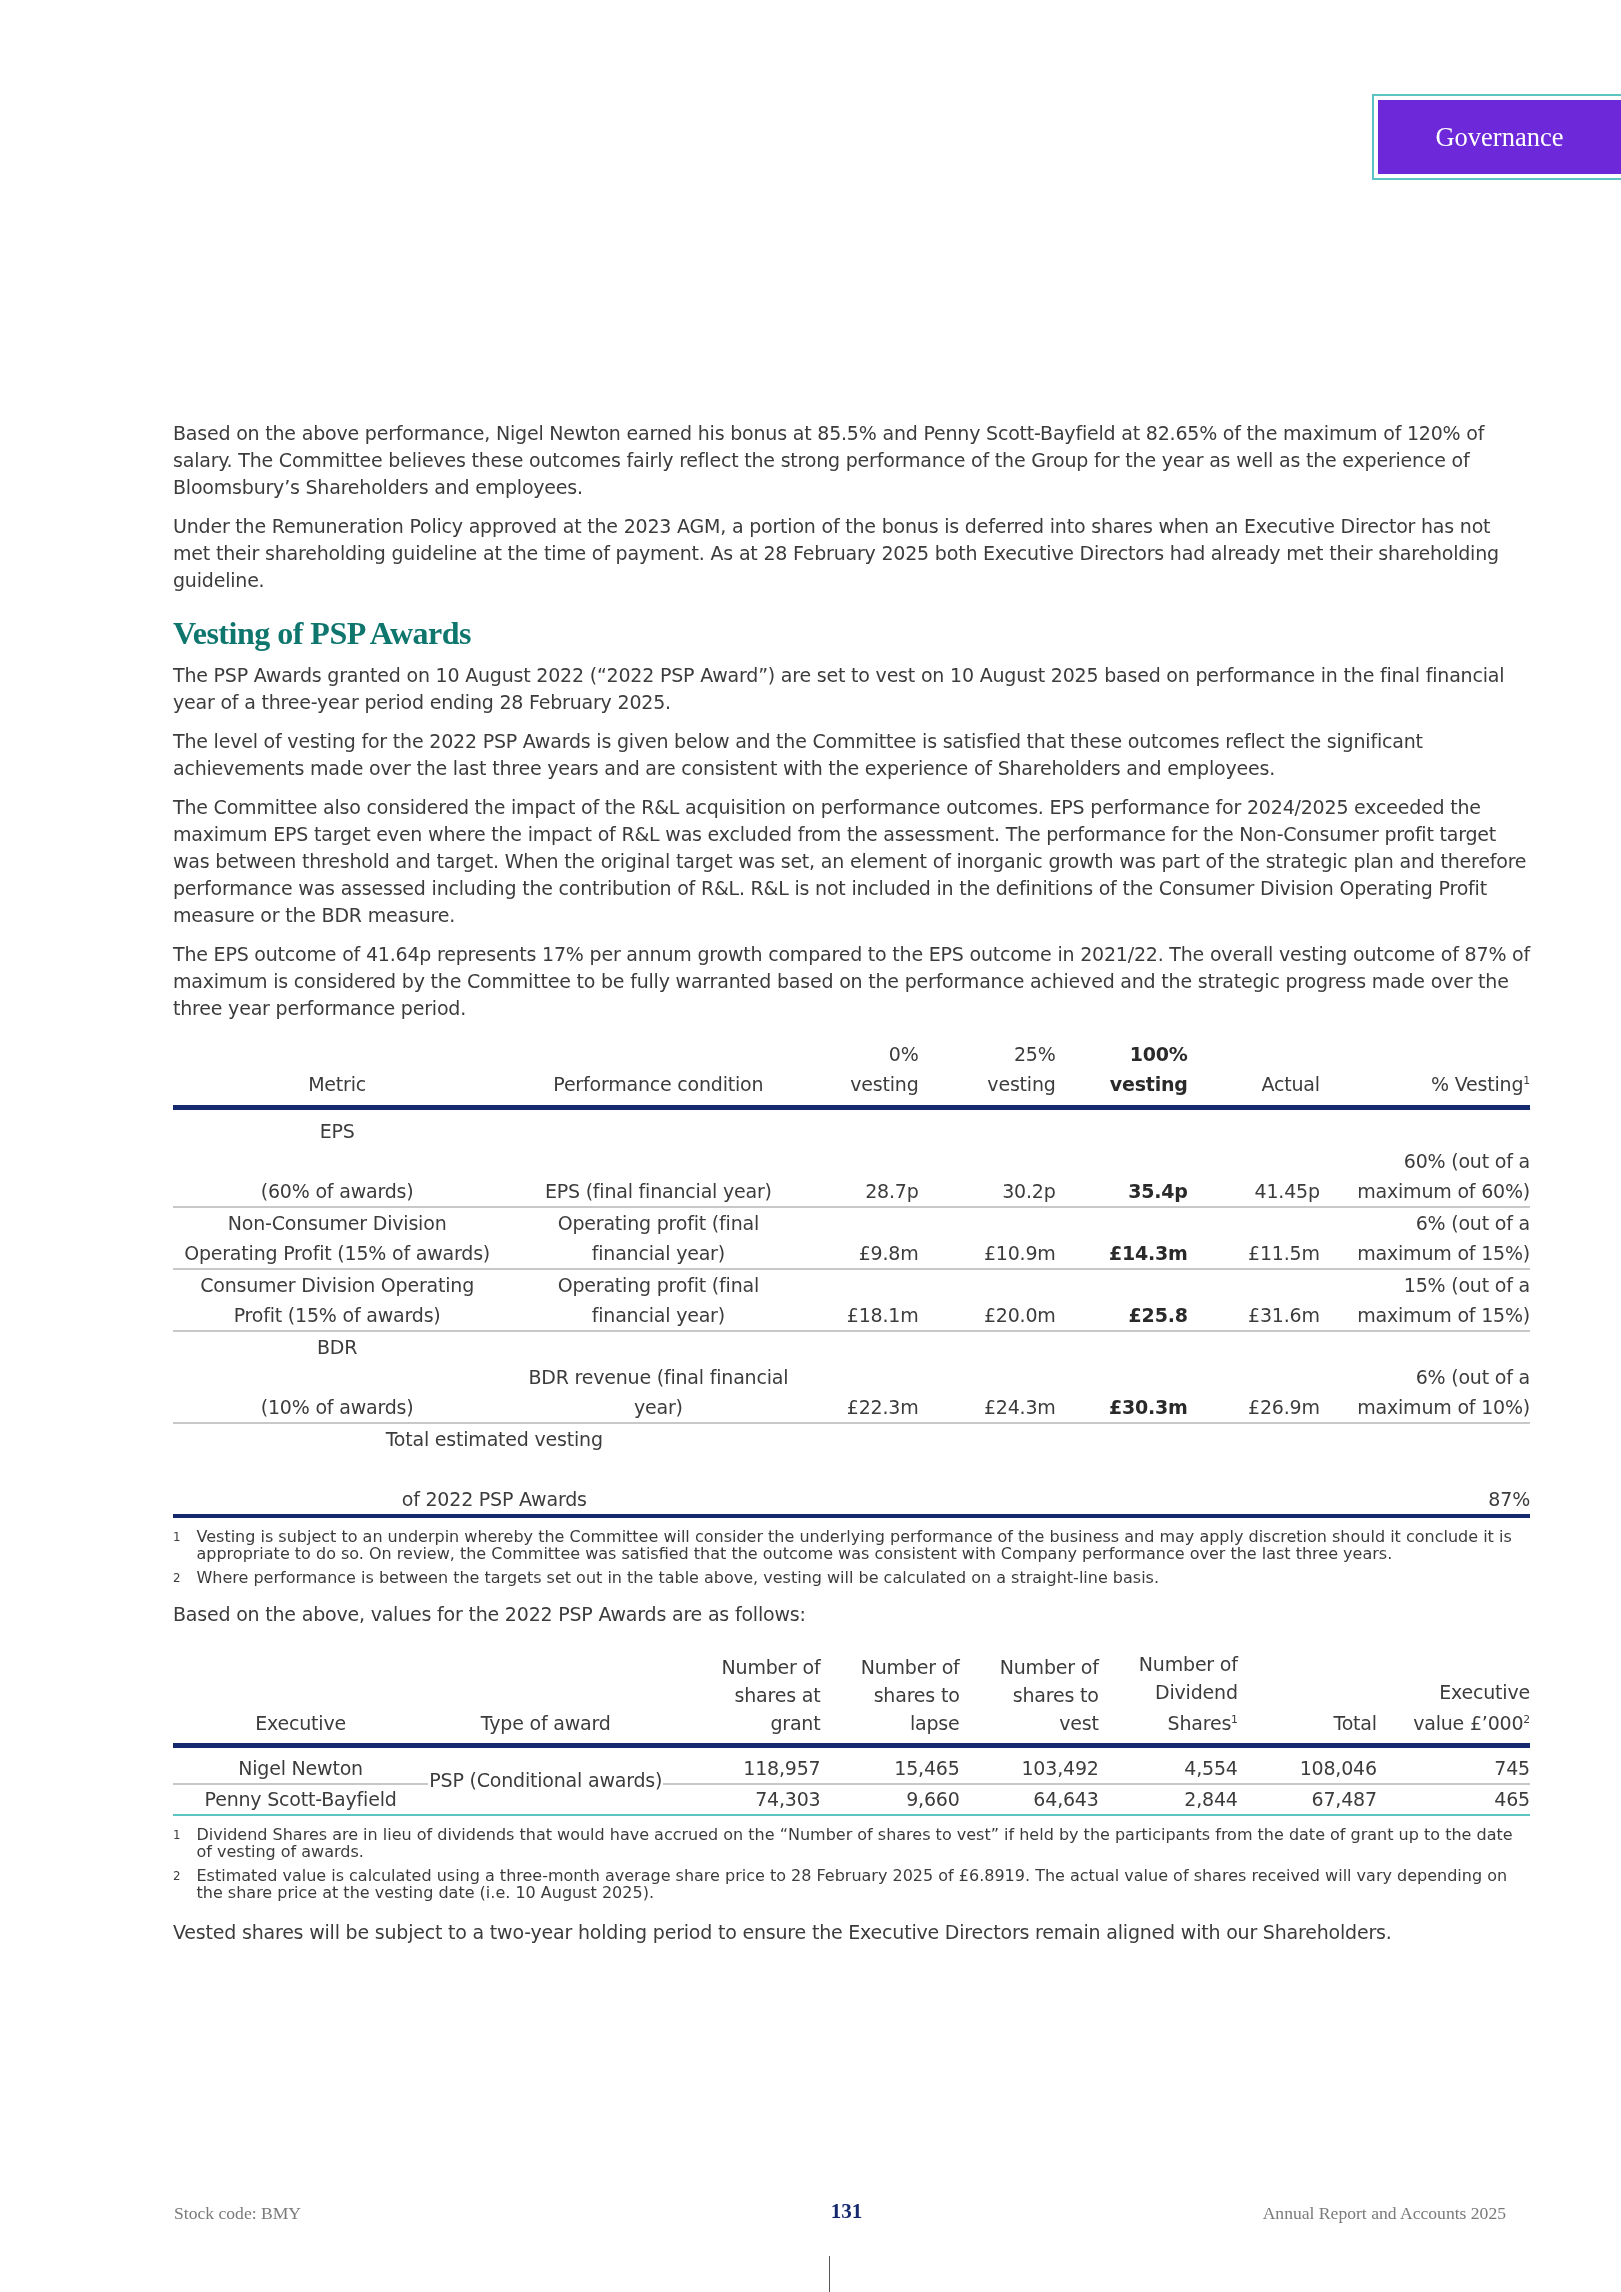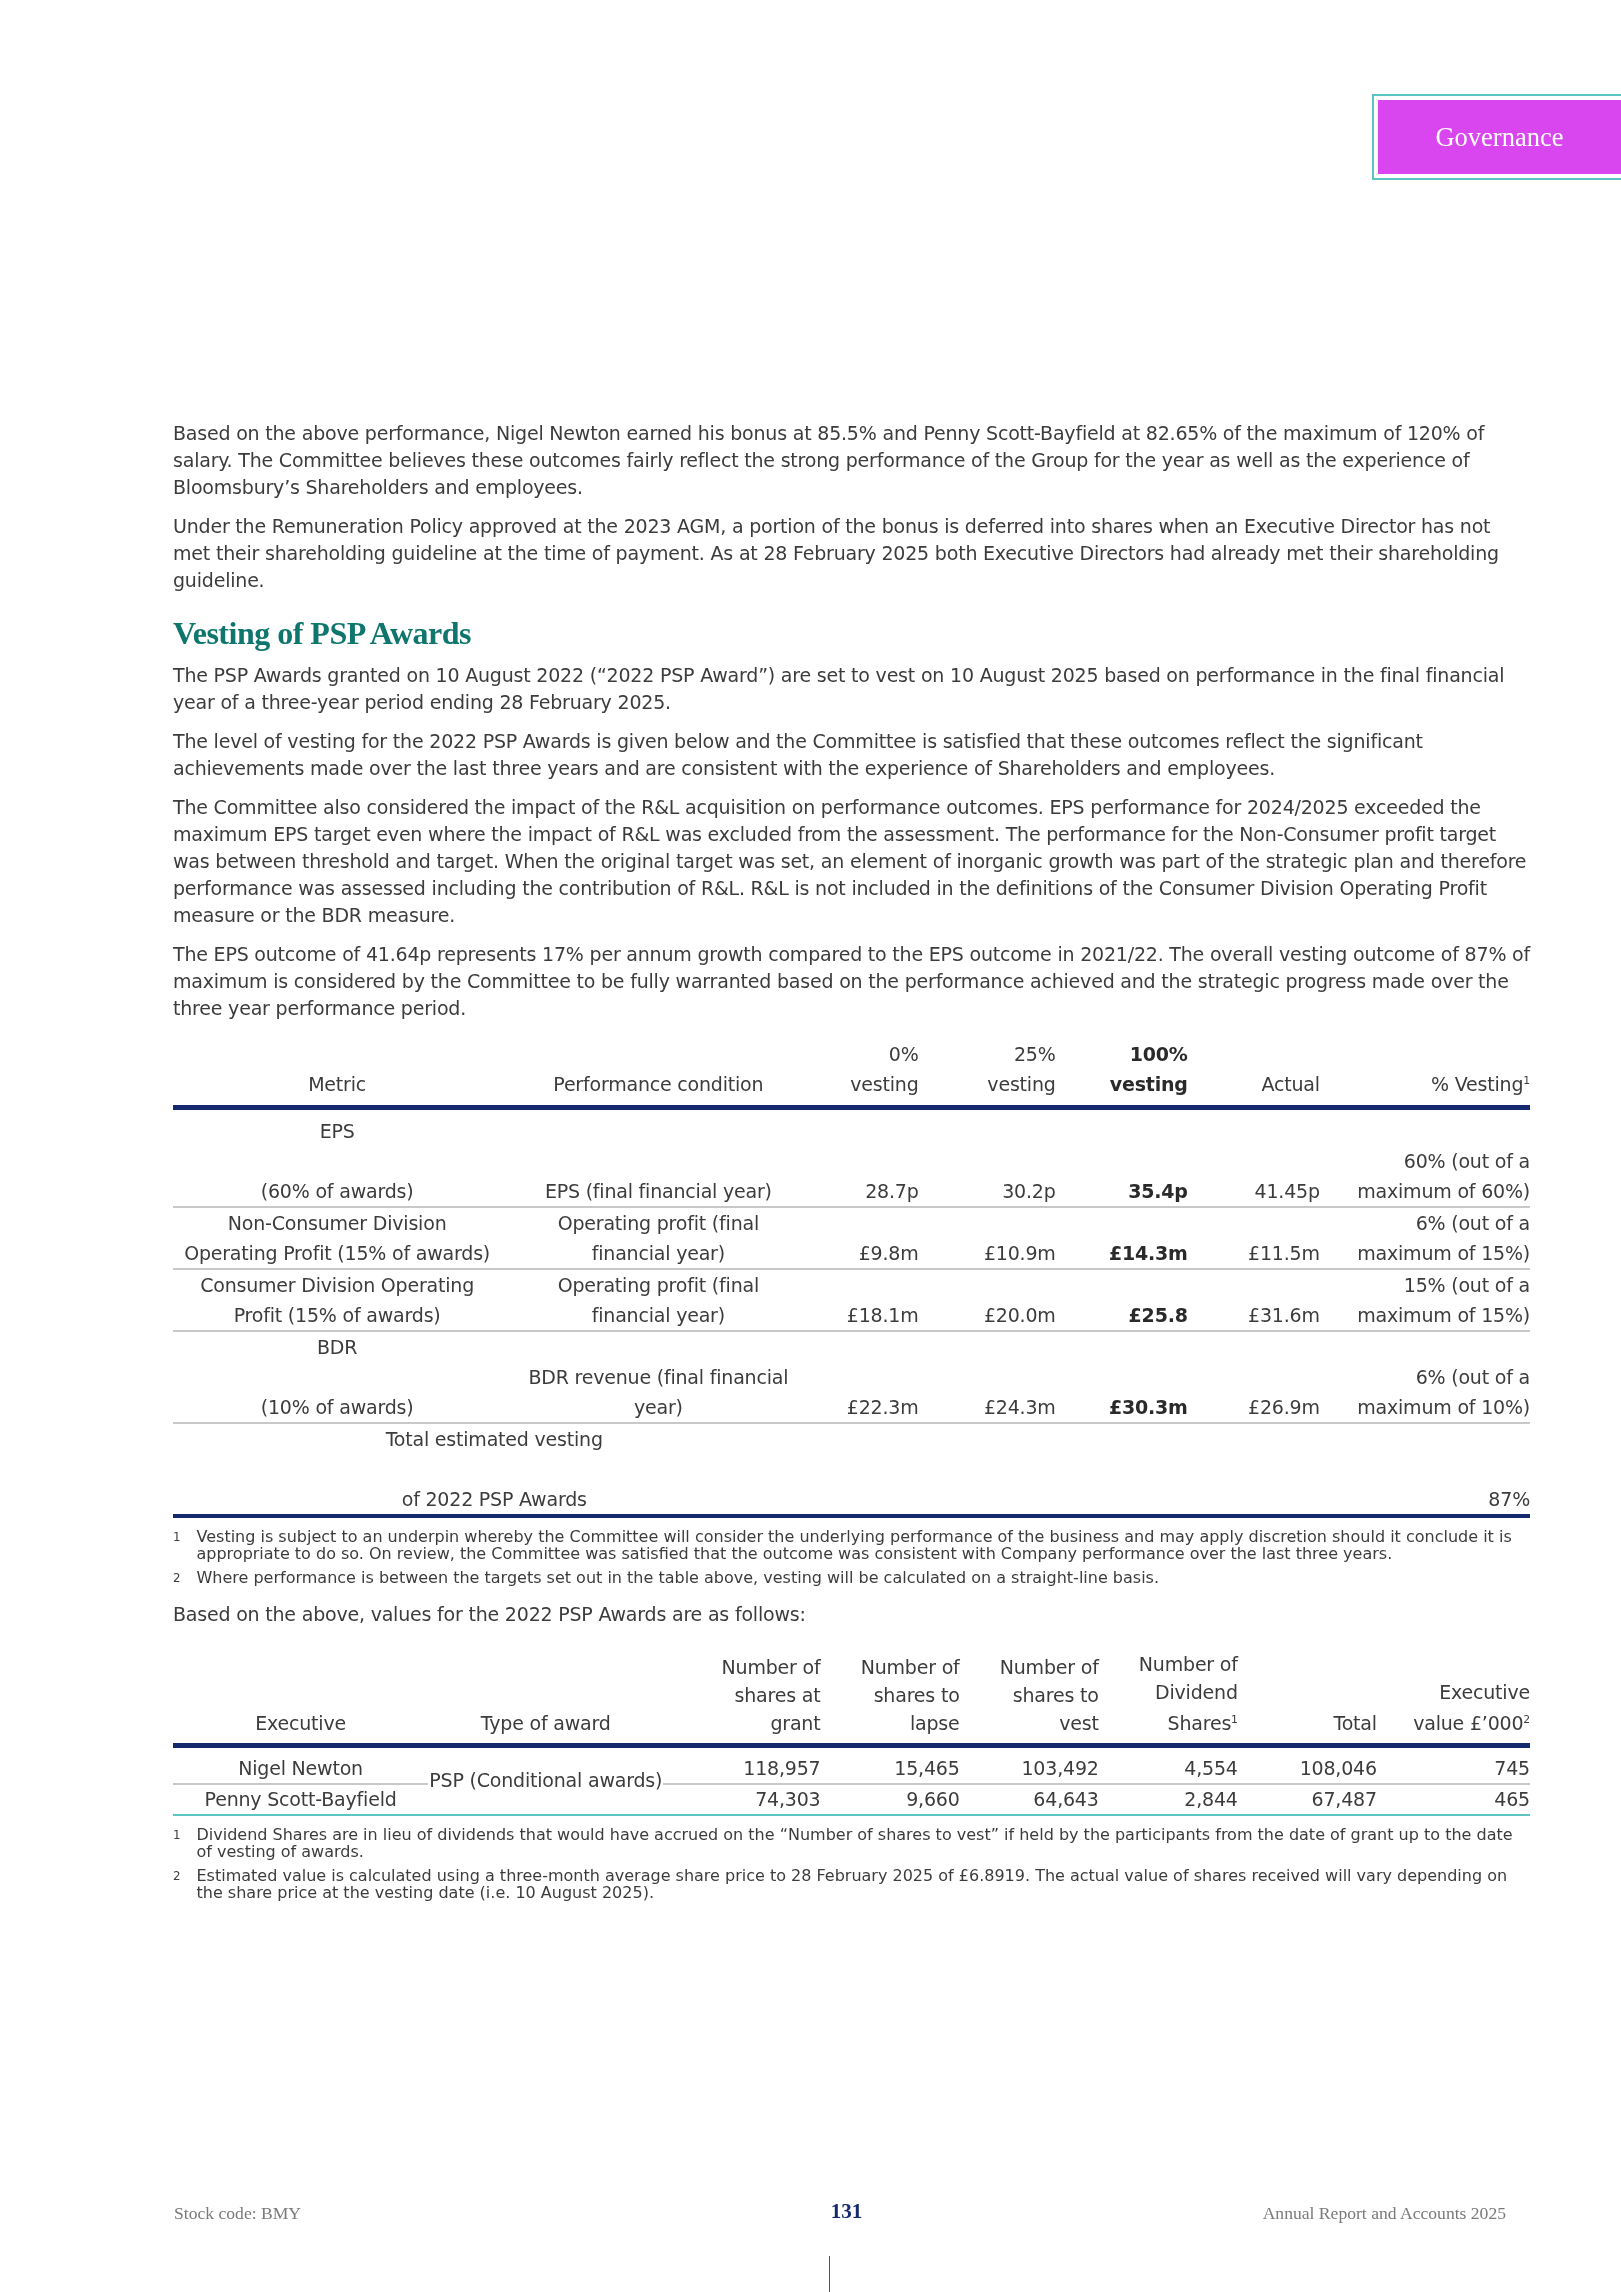--- a/index.html
+++ b/index.html
@@ -1,20 +1,20 @@
 <!DOCTYPE html>
 <html><head>
 <meta charset="utf-8">
 <style>
   html, body { margin: 0; padding: 0; background: #ffffff; }
   body { width: 1621px; height: 2293px; position: relative; overflow: hidden;
          font-family: "DejaVu Sans", sans-serif; color: #3c3c3c; }
   .tab { position: absolute; left: 1372px; top: 94px; width: 249px; height: 86px;
          border: 2px solid #5cc4c2; border-right: none; box-sizing: border-box; padding: 3.9px 0 3.9px 3.9px; }
-  .tab-inner { background: #d946ef; width: 100%; height: 100%; display: flex; align-items: center; justify-content: center;
+  .tab-inner { background: #6d28d9; width: 100%; height: 100%; display: flex; align-items: center; justify-content: center;
          color: #ffffff; font-family: "Liberation Serif", serif; font-size: 26.5px; }
   .content { position: absolute; left: 173px; width: 1357px; top: 420px; }
   p.body { margin: 0 0 11.8px 0; font-size: 19px; line-height: 27px; letter-spacing: -0.2px; color: #3c3c3c; }
   h2 { margin: 21.6px 0 9.8px 0; font-family: "Liberation Serif", serif; font-weight: bold; font-size: 32px; color: #0f766e; letter-spacing: -0.5px; }
   table { border-collapse: collapse; width: 100%; font-size: 19px; color: #3c3c3c; letter-spacing: -0.2px; }
   th { font-weight: normal; vertical-align: bottom; padding: 0 0 5.9px 0; line-height: 30px; }
   td { padding: 0; line-height: 30px; vertical-align: bottom; }
   .r { text-align: right; }
   .l { text-align: center; }
   .hdrline th { border-bottom: 5.9px solid #14296e; }
@@ -185,20 +185,21 @@
     <div class="note">
       <span class="num">1</span>
         <span>Dividend Shares are in lieu of dividends that would have accrued on the “Number of shares to vest” if held by the participants from the date of grant up to the date of vesting of awards.</span>
     </div>
     <div class="note">
       <span class="num">2</span>
         <span>Estimated value is calculated using a three-month average share price to 28 February 2025 of £6.8919. The actual value of shares received will vary depending on the share price at the vesting date (i.e. 10 August 2025).</span>
     </div>
   </div>
 
+  <p class="body" style="margin-top:17.6px">Vested shares will be subject to a two-year holding period to ensure the Executive Directors remain aligned with our Shareholders.</p>
 </div>
 
 <div class="footer">
   <span class="left">Stock code: BMY</span>
   <span class="center">131</span>
   <span class="right">Annual Report and Accounts 2025</span>
 </div>
 <div class="vline"></div>
 
 

